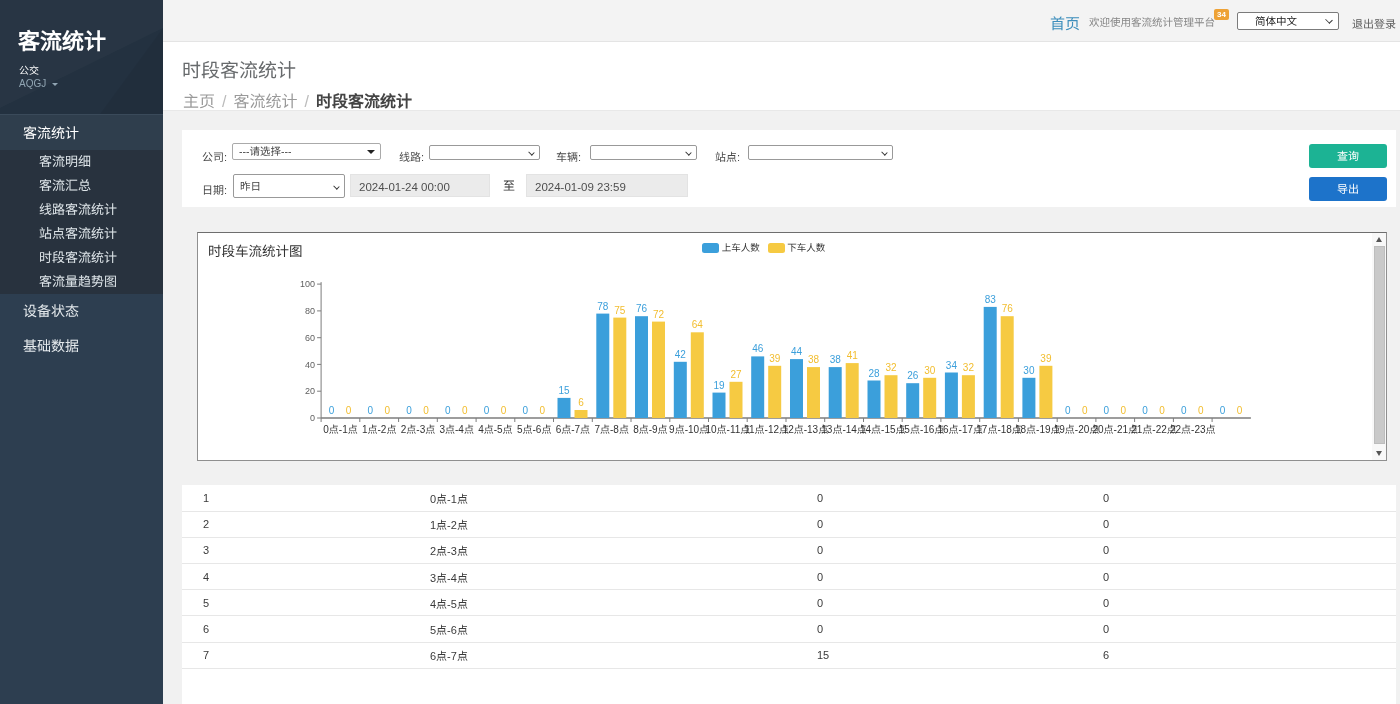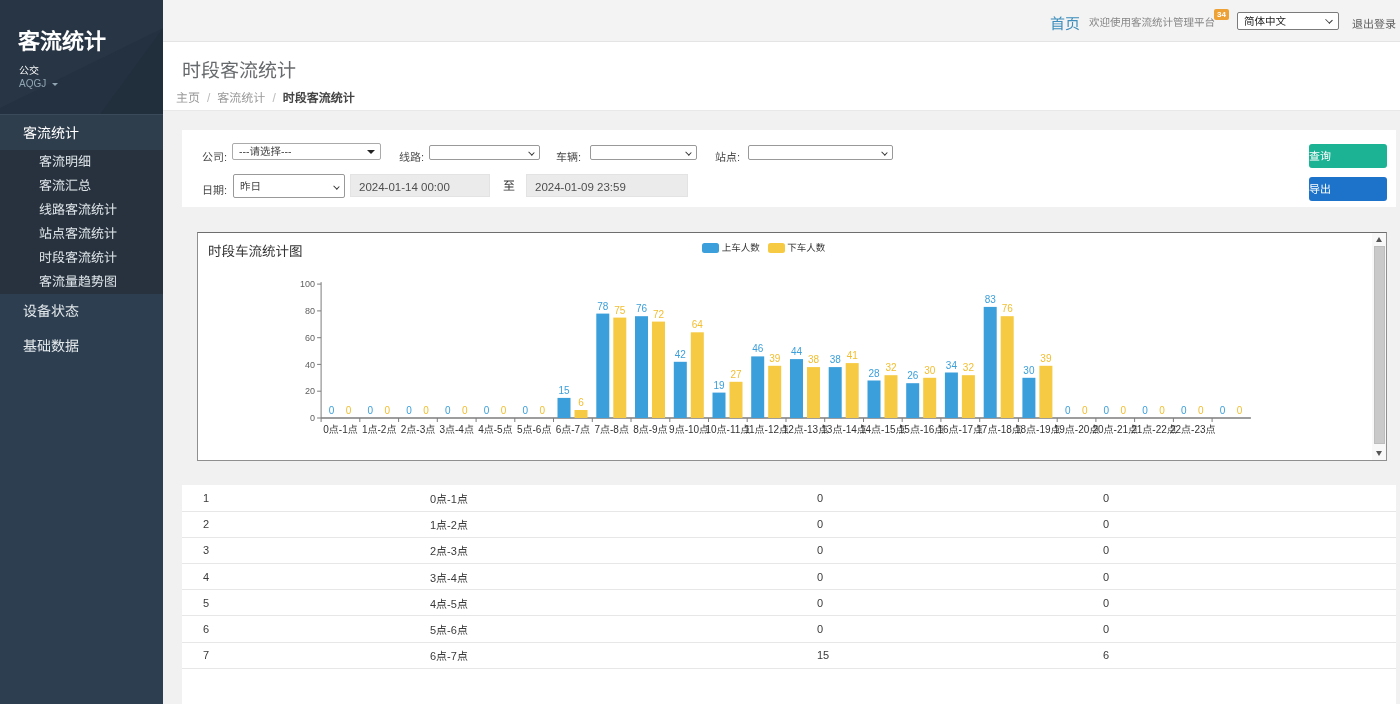--- a/index.html
+++ b/index.html
@@ -14,38 +14,38 @@
 #mi1{top:114px;height:36px;line-height:36px;background:#2f3e4d;border-top:1px solid #3a4a5a;padding-left:23px;color:#fff;font-size:14px}
 #submenu{position:absolute;top:150px;width:163px;height:144px;background:#28323e}
 .sub{height:24px;line-height:24px;padding-left:39px;font-size:13px;color:#dde4e8}
 #mi2{top:294px;height:35px;line-height:35px;padding-left:23px}
 #mi3{top:329px;height:35px;line-height:35px;padding-left:23px}
 
 #topbar{position:absolute;left:163px;top:0;width:1237px;height:42px;background:#f3f3f3;border-bottom:1px solid #e4e4e4}
 #shouye{position:absolute;left:1050px;top:12px;font-size:15px;color:#3d8ebc}
 #welcome{position:absolute;left:1089px;top:14px;font-size:10.5px;color:#848484}
 #badge{position:absolute;left:1214px;top:8.5px;width:15px;height:11px;background:#eea236;border-radius:2px;color:#fff;font-size:8px;font-weight:bold;text-align:center;line-height:11px}
-#langsel{position:absolute;left:1237px;top:12px;width:102px;height:18px;background:#fff;border:1px solid #7b7b7b;border-radius:2px;font-size:10.5px;color:#222;line-height:17px;padding-left:6px}
+#langsel{position:absolute;left:1237px;top:12px;width:102px;height:18px;background:#fff;border:1px solid #7b7b7b;border-radius:2px;font-size:10.5px;color:#222;line-height:17px;padding-left:17px}
 #langsel .chev{position:absolute;right:6px;top:5px;width:6px;height:6px;border-right:1.5px solid #333;border-bottom:1.5px solid #333;transform:rotate(45deg) scale(1,0.8);margin-top:-1px}
 #logout{position:absolute;left:1352px;top:15px;font-size:11px;color:#5e5e5e}
 
 #heading{position:absolute;left:163px;top:42px;width:1237px;height:69px;background:#fff;border-bottom:1px solid #e8e8e8}
 #h1{position:absolute;left:182px;top:55px;font-size:19px;color:#676a6c;font-weight:400}
-#crumb{position:absolute;left:176px;top:88px;font-size:12px;color:#9a9a9a}
+#crumb{position:absolute;left:183px;top:88px;font-size:16px;color:#9a9a9a}
 #crumb b{color:#444}
 #crumb .sep{margin:0 7px;color:#bbb}
 
 #filter{position:absolute;left:182px;top:130px;width:1214px;height:77px;background:#fff}
 .flabel{position:absolute;font-size:11px;color:#4a4a4a}
 .sel{position:absolute;background:#fff;border:1px solid #999;border-radius:2px;font-size:10.5px;color:#444;height:15px;line-height:13px;padding-left:6px}
 .sel .chev{position:absolute;right:5px;top:4px;width:5px;height:5px;border-right:1.5px solid #333;border-bottom:1.5px solid #333;transform:rotate(45deg) scale(1,0.8)}
 .sel .tri{position:absolute;right:5px;top:6px;width:0;height:0;border-left:4px solid transparent;border-right:4px solid transparent;border-top:4.5px solid #222}
 .dinput{position:absolute;background:#ebebeb;border:1px solid #e3e3e3;height:23px;line-height:24px;font-size:11.5px;color:#4e4e4e;padding-left:8px}
 #zhi{position:absolute;left:495px;top:174px;width:28px;height:23px;background:#fff;text-align:center;line-height:25px;font-size:12px;color:#333}
-.btn{position:absolute;left:1309px;width:78px;height:24px;border-radius:3px;color:#fff;font-size:11px;text-align:left;line-height:24px}
+.btn{position:absolute;left:1309px;width:78px;height:24px;border-radius:3px;color:#fff;font-size:11px;text-align:center;line-height:24px}
 #btn-q{top:144px;background:#1cb394}
 #btn-e{top:177px;background:#1d73ca}
 
 #chartpanel{position:absolute;left:197px;top:232px;width:1190px;height:229px;background:#fff;border:1px solid #8f8f8f;border-top-color:#6e6e6e}
 #ctitle{position:absolute;left:208px;top:240px;font-size:13.5px;font-weight:normal;color:#333}
 #legend{position:absolute;left:702px;top:240px;font-size:9.5px;color:#333}
 .sw{display:inline-block;width:17px;height:10px;border-radius:2.5px;vertical-align:-1.5px}
 
 #sbar{position:absolute;left:1372px;top:233px;width:14px;height:227px;background:#f8f8f8}
 #sbar .thumb{position:absolute;left:1.5px;top:13px;width:11px;height:198px;background:#c9c9c9;border:1px solid #bdbdbd}
@@ -94,21 +94,21 @@
 <div class="flabel" style="left:202px;top:148px">公司:</div>
 <div class="sel" style="left:232px;top:143px;width:149px;height:17px;line-height:15px;border-color:#aaa">---请选择---<span class="tri"></span></div>
 <div class="flabel" style="left:399px;top:148px">线路:</div>
 <div class="sel" style="left:429px;top:145px;width:111px">&nbsp;<span class="chev"></span></div>
 <div class="flabel" style="left:556px;top:148px">车辆:</div>
 <div class="sel" style="left:590px;top:145px;width:107px">&nbsp;<span class="chev"></span></div>
 <div class="flabel" style="left:715px;top:148px">站点:</div>
 <div class="sel" style="left:748px;top:145px;width:145px">&nbsp;<span class="chev"></span></div>
 <div class="flabel" style="left:202px;top:181px">日期:</div>
 <div class="sel" style="left:233px;top:174px;width:112px;height:24px;line-height:22px">昨日<span class="chev" style="top:9px"></span></div>
-<div class="dinput" style="left:350px;top:174px;width:140px">2024-01-14 00:00</div>
+<div class="dinput" style="left:350px;top:174px;width:140px">2024-01-24 00:00</div>
 <div id="zhi">至</div>
 <div class="dinput" style="left:526px;top:174px;width:162px">2024-01-09 23:59</div>
 <div class="btn" id="btn-q">查询</div>
 <div class="btn" id="btn-e">导出</div>
 <div id="chartpanel"></div>
 <div id="ctitle">时段车流统计图</div>
 <div id="legend"><span class="sw" style="background:#3b9fdb"></span> 上车人数&nbsp;&nbsp;&nbsp;<span class="sw" style="background:#f6ca42"></span> 下车人数</div>
 <svg width="1174" height="226" style="position:absolute;left:198.4px;top:233.7px" xmlns="http://www.w3.org/2000/svg">
 <line x1="119.1" y1="184.0" x2="123.1" y2="184.0" stroke="#7d7d7d" stroke-width="1"></line>
 <text x="117.1" y="187.2" font-size="9" fill="#5f5f5f" text-anchor="end" font-family="Liberation Sans">0</text>

